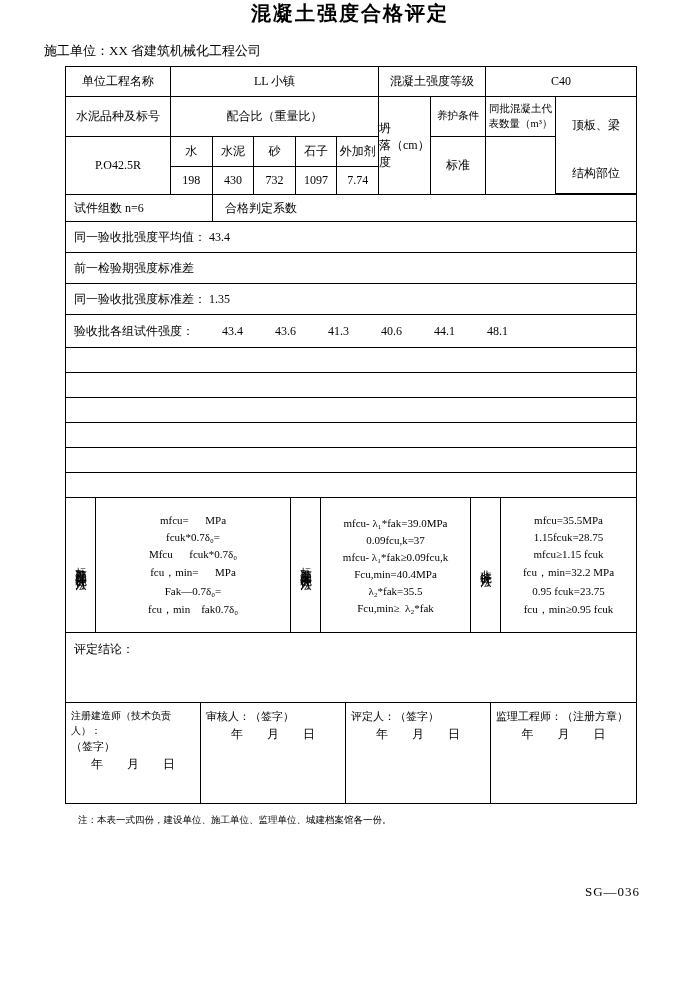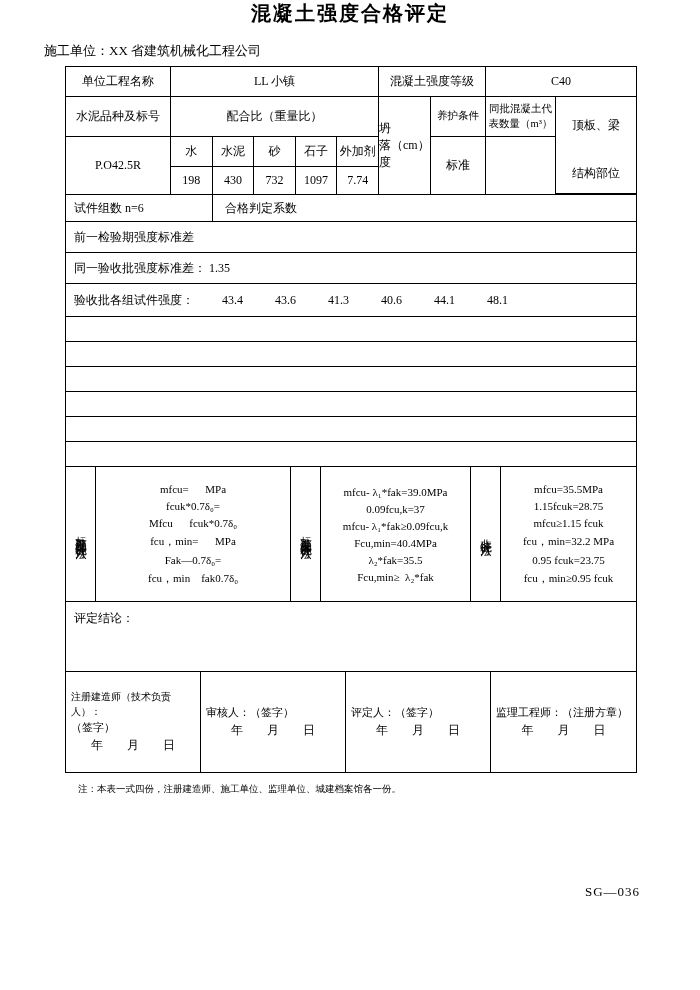--- a/index.html
+++ b/index.html
@@ -28,21 +28,21 @@
   .slump-cell{flex-direction:row;justify-content:space-evenly;align-items:center;text-align:center;}
   .small{font-size:10.5px;line-height:1.35;padding:0 2px;text-align:center;}
   .vcell{justify-content:center;}
   .v-label{writing-mode:vertical-lr;text-orientation:upright;font-size:11.5px;letter-spacing:1.5px;}
   .fcell{flex-direction:column;justify-content:center;align-items:center;gap:5px;font-size:11px;}
   .f-line{white-space:pre;}
   .gs{display:inline-block;width:53px;}
   .gs-first{margin-left:28px;}
   .concl-cell{flex-direction:column;align-items:flex-start;justify-content:flex-start;padding:8px;}
   .concl-text{margin-top:6px;padding-left:24px;}
-  .sig{flex-direction:column;align-items:stretch;justify-content:center;padding:5px 5px 6px;font-size:11px;line-height:1.5;}
+  .sig{flex-direction:column;align-items:stretch;justify-content:flex-start;padding:5px 5px 6px;font-size:11px;line-height:1.5;}
   .sig .date{text-align:center;font-size:12px;}
   .sig .lbl-sm{font-size:10px;}
   .footnote{margin:10px 0 0 78px;font-size:9.5px;}
   .form-code{position:absolute;top:884px;left:585px;font-size:13px;letter-spacing:1px;}
 </style>
 </head>
 <body>
 
 <div class="page">
 
@@ -105,20 +105,23 @@
         <div class="subrow grow">顶板、梁</div>
         <div class="subrow hdr" style="height:40px">结构部位</div>
       </div>
     </div>
 
     <div class="trow" style="height:27px">
       <div class="cell lf" style="width:147px">试件组数 n=6</div>
       <div class="cell lf last" style="width:423px;padding-left:12px">合格判定系数</div>
     </div>
 
+    <div class="trow" style="height:31px">
+      <div class="cell lf last" style="width:570px">同一验收批强度平均值： 43.4</div>
+    </div>
     <div class="trow" style="height:31px">
       <div class="cell lf last" style="width:570px">前一检验期强度标准差</div>
     </div>
     <div class="trow" style="height:31px">
       <div class="cell lf last" style="width:570px">同一验收批强度标准差： 1.35</div>
     </div>
 
     <div class="trow" style="height:33px">
       <div class="cell lf last" style="width:570px">
         <span>验收批各组试件强度：</span>
@@ -209,16 +212,16 @@
         <div class="date">年　　月　　日</div>
       </div>
       <div class="cell sig last" style="width:145px">
         <div>监理工程师：（注册方章）</div>
         <div class="date">年　　月　　日</div>
       </div>
     </div>
 
   </div>
 
-  <div class="footnote">注：本表一式四份，注册建造师、施工单位、监理单位、城建档案馆各一份。</div>
+  <div class="footnote">注：本表一式四份，建设单位、施工单位、监理单位、城建档案馆各一份。</div>
   <div class="form-code">SG—036</div>
 
 </div>
 
 </body></html>

